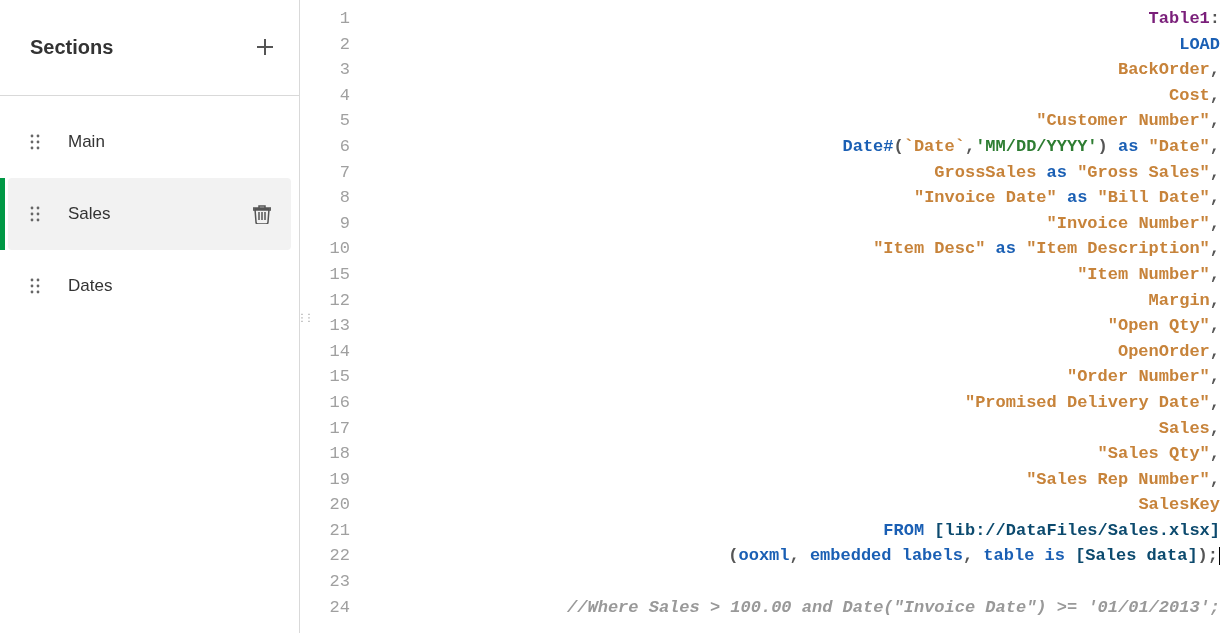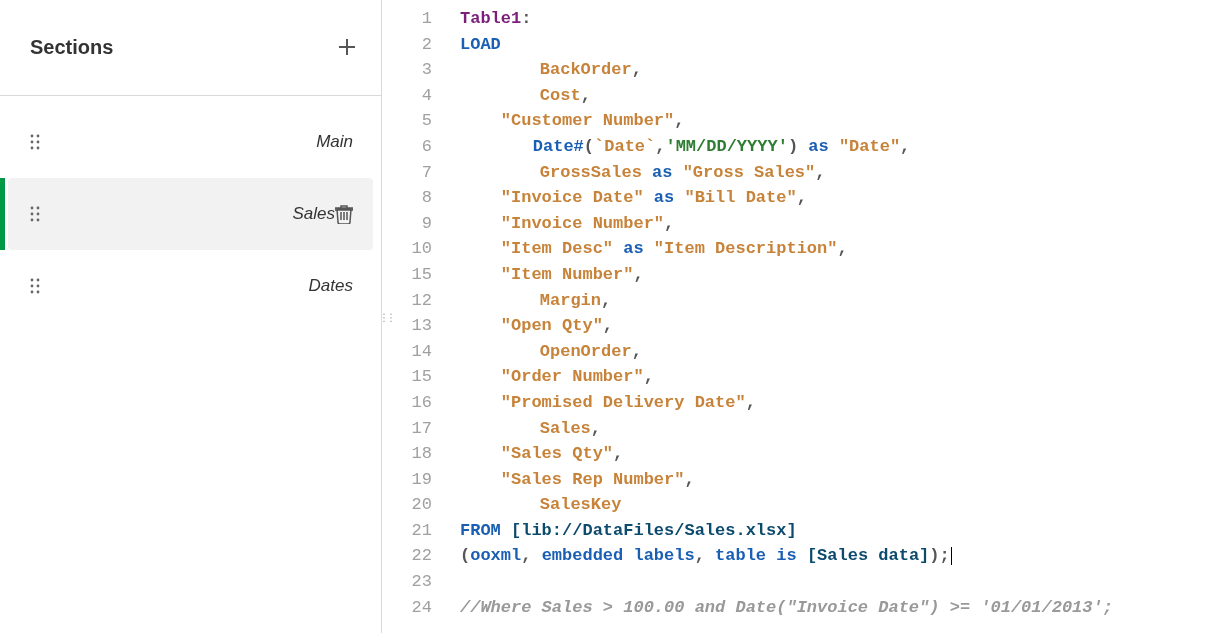--- a/index.html
+++ b/index.html
@@ -1,36 +1,36 @@
 <!DOCTYPE html>
 <html><head>
 <meta charset="utf-8">
 <style>
   * { box-sizing: border-box; margin: 0; padding: 0; }
   html, body { width: 1220px; height: 633px; font-family: Arial, Helvetica, sans-serif; background: #fff; overflow: hidden; }
   .container { display: flex; width: 100%; height: 100%; }
-  .sidebar { width: 382px; border-right: 1px solid #d9d9d9; display: flex; flex-direction: column; text-align: right; }
+  .sidebar { width: 300px; border-right: 1px solid #d9d9d9; display: flex; flex-direction: column; }
   .sidebar-header { display: flex; align-items: center; justify-content: space-between; padding: 0 24px 0 30px; height: 96px; border-bottom: 1px solid #d9d9d9; }
   .sidebar-title { font-size: 20px; font-weight: 600; color: #333; }
   .add-btn { font-size: 26px; color: #555; cursor: pointer; user-select: none; line-height: 1; }
   .section-list { padding: 10px 8px; display: flex; flex-direction: column; gap: 0; }
   .section-item { display: flex; align-items: center; height: 72px; padding: 0 20px 0 22px; border-radius: 4px; cursor: pointer; position: relative; }
   .section-item.active { background: #f2f2f2; }
   .section-item.active::before { content: ""; position: absolute; left: -8px; top: 0; bottom: 0; width: 5px; background: #009845; }
   .drag-handle { width: 14px; margin-right: 24px; color: #666; font-size: 16px; letter-spacing: 1px; }
   .drag-handle svg { display: block; }
-  .section-label { font-size: 17px; color: #333; flex: 1; font-style: italic; }
+  .section-label { font-size: 17px; color: #333; flex: 1; }
   .delete-icon { color: #555; }
   .delete-icon svg { display: block; }
   .splitter { width: 8px; position: relative; }
   .splitter::after { content: "⋮⋮"; position: absolute; top: 50%; left: 50%; transform: translate(-50%, -50%); font-size: 10px; color: #999; letter-spacing: -3px; }
   .editor { flex: 1; display: flex; font-family: "Consolas","Menlo","Courier New",monospace; font-size: 17px; line-height: 25.6px; }
   .gutter { width: 56px; text-align: right; color: #a0a0a0; padding-top: 6px; user-select: none; }
   .gutter div { padding-right: 14px; height: 25.6px; }
-  .code-area { flex: 1; padding-top: 6px; padding-left: 14px; white-space: pre; color: #333; font-weight: bold; }
+  .code-area { flex: 1; padding-top: 6px; padding-left: 14px; white-space: pre; color: #333; font-weight: bold; text-align: right; }
   .code-area .line { height: 25.6px; }
   .tk-tbl    { color: #7a1f7a; }
   .tk-key    { color: #1a5fb4; }
   .tk-field  { color: #c7833a; padding-left: 39px; }
   .tk-punct  { color: #555; }
   .tk-str    { color: #c7833a; }
   .tk-fn     { color: #1a5fb4; padding-left: 32px; }
   .tk-btick  { color: #c7833a; }
   .tk-lit    { color: #2e7d32; }
   .tk-as     { color: #1a5fb4; }

